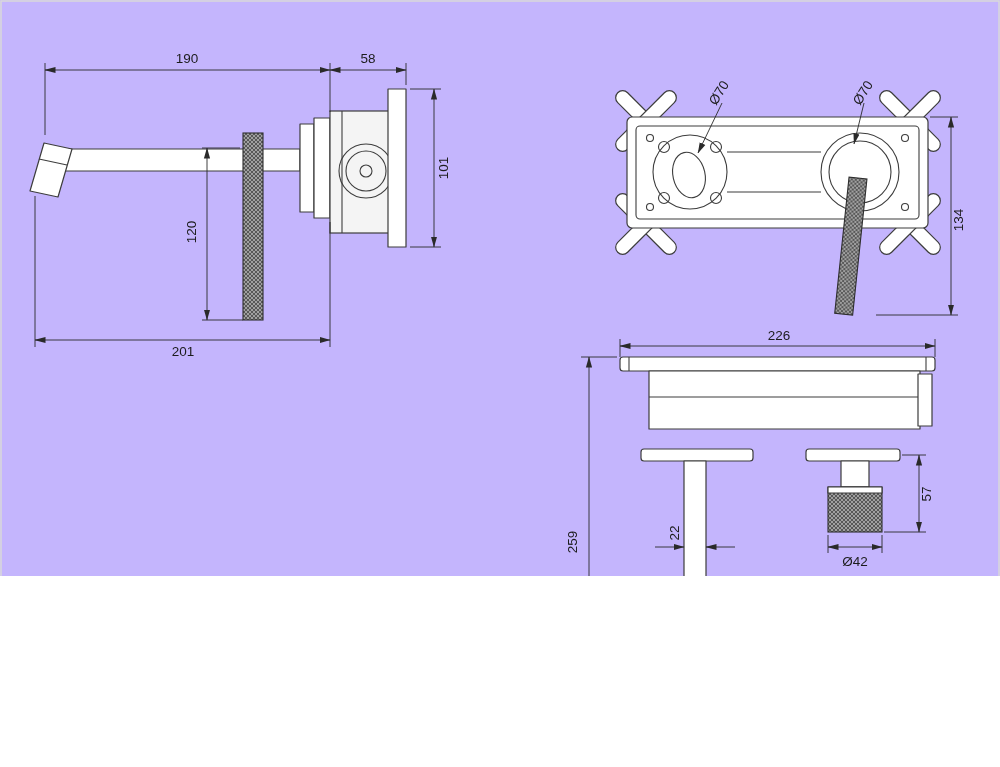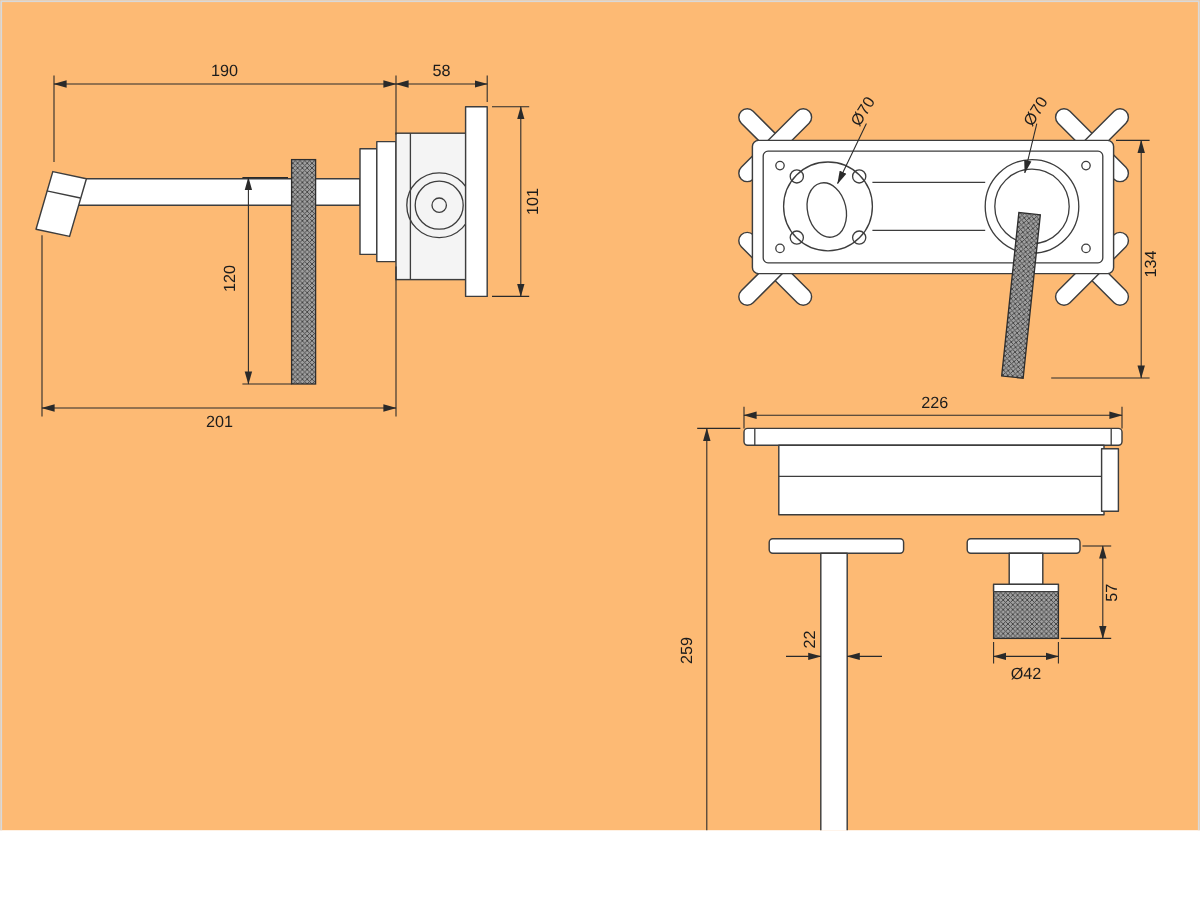--- a/index.html
+++ b/index.html
@@ -1,16 +1,16 @@
 <!DOCTYPE html>
 <html><head>
 <meta charset="utf-8">
 <style>
   html,body{margin:0;padding:0;background:#ffffff;}
-  .canvas{position:relative;width:1000px;height:692px;background:#fdba74;overflow:hidden;text-align:right;}
+  .canvas{position:relative;width:1000px;height:576px;background:#c4b5fd;overflow:hidden;text-align:right;}
   svg{display:block;}
   .ol{fill:#ffffff;stroke:#3d3d3d;stroke-width:1.2;stroke-linejoin:round;}
   .ol2{fill:none;stroke:#3d3d3d;stroke-width:1.1;stroke-linejoin:round;}
   .soft{fill:#f4f4f4;stroke:#3d3d3d;stroke-width:1.2;}
   .knurl{fill:url(#knurlpat);stroke:#2e2e2e;stroke-width:1.1;}
   .dim{stroke:#2a2a2a;stroke-width:0.9;fill:none;}
   .ldr{stroke:#2a2a2a;stroke-width:0.9;fill:none;}
   .dimtxt{font:13.5px "Liberation Sans", sans-serif;fill:#1c1c1c;}
 </style>
 </head>

